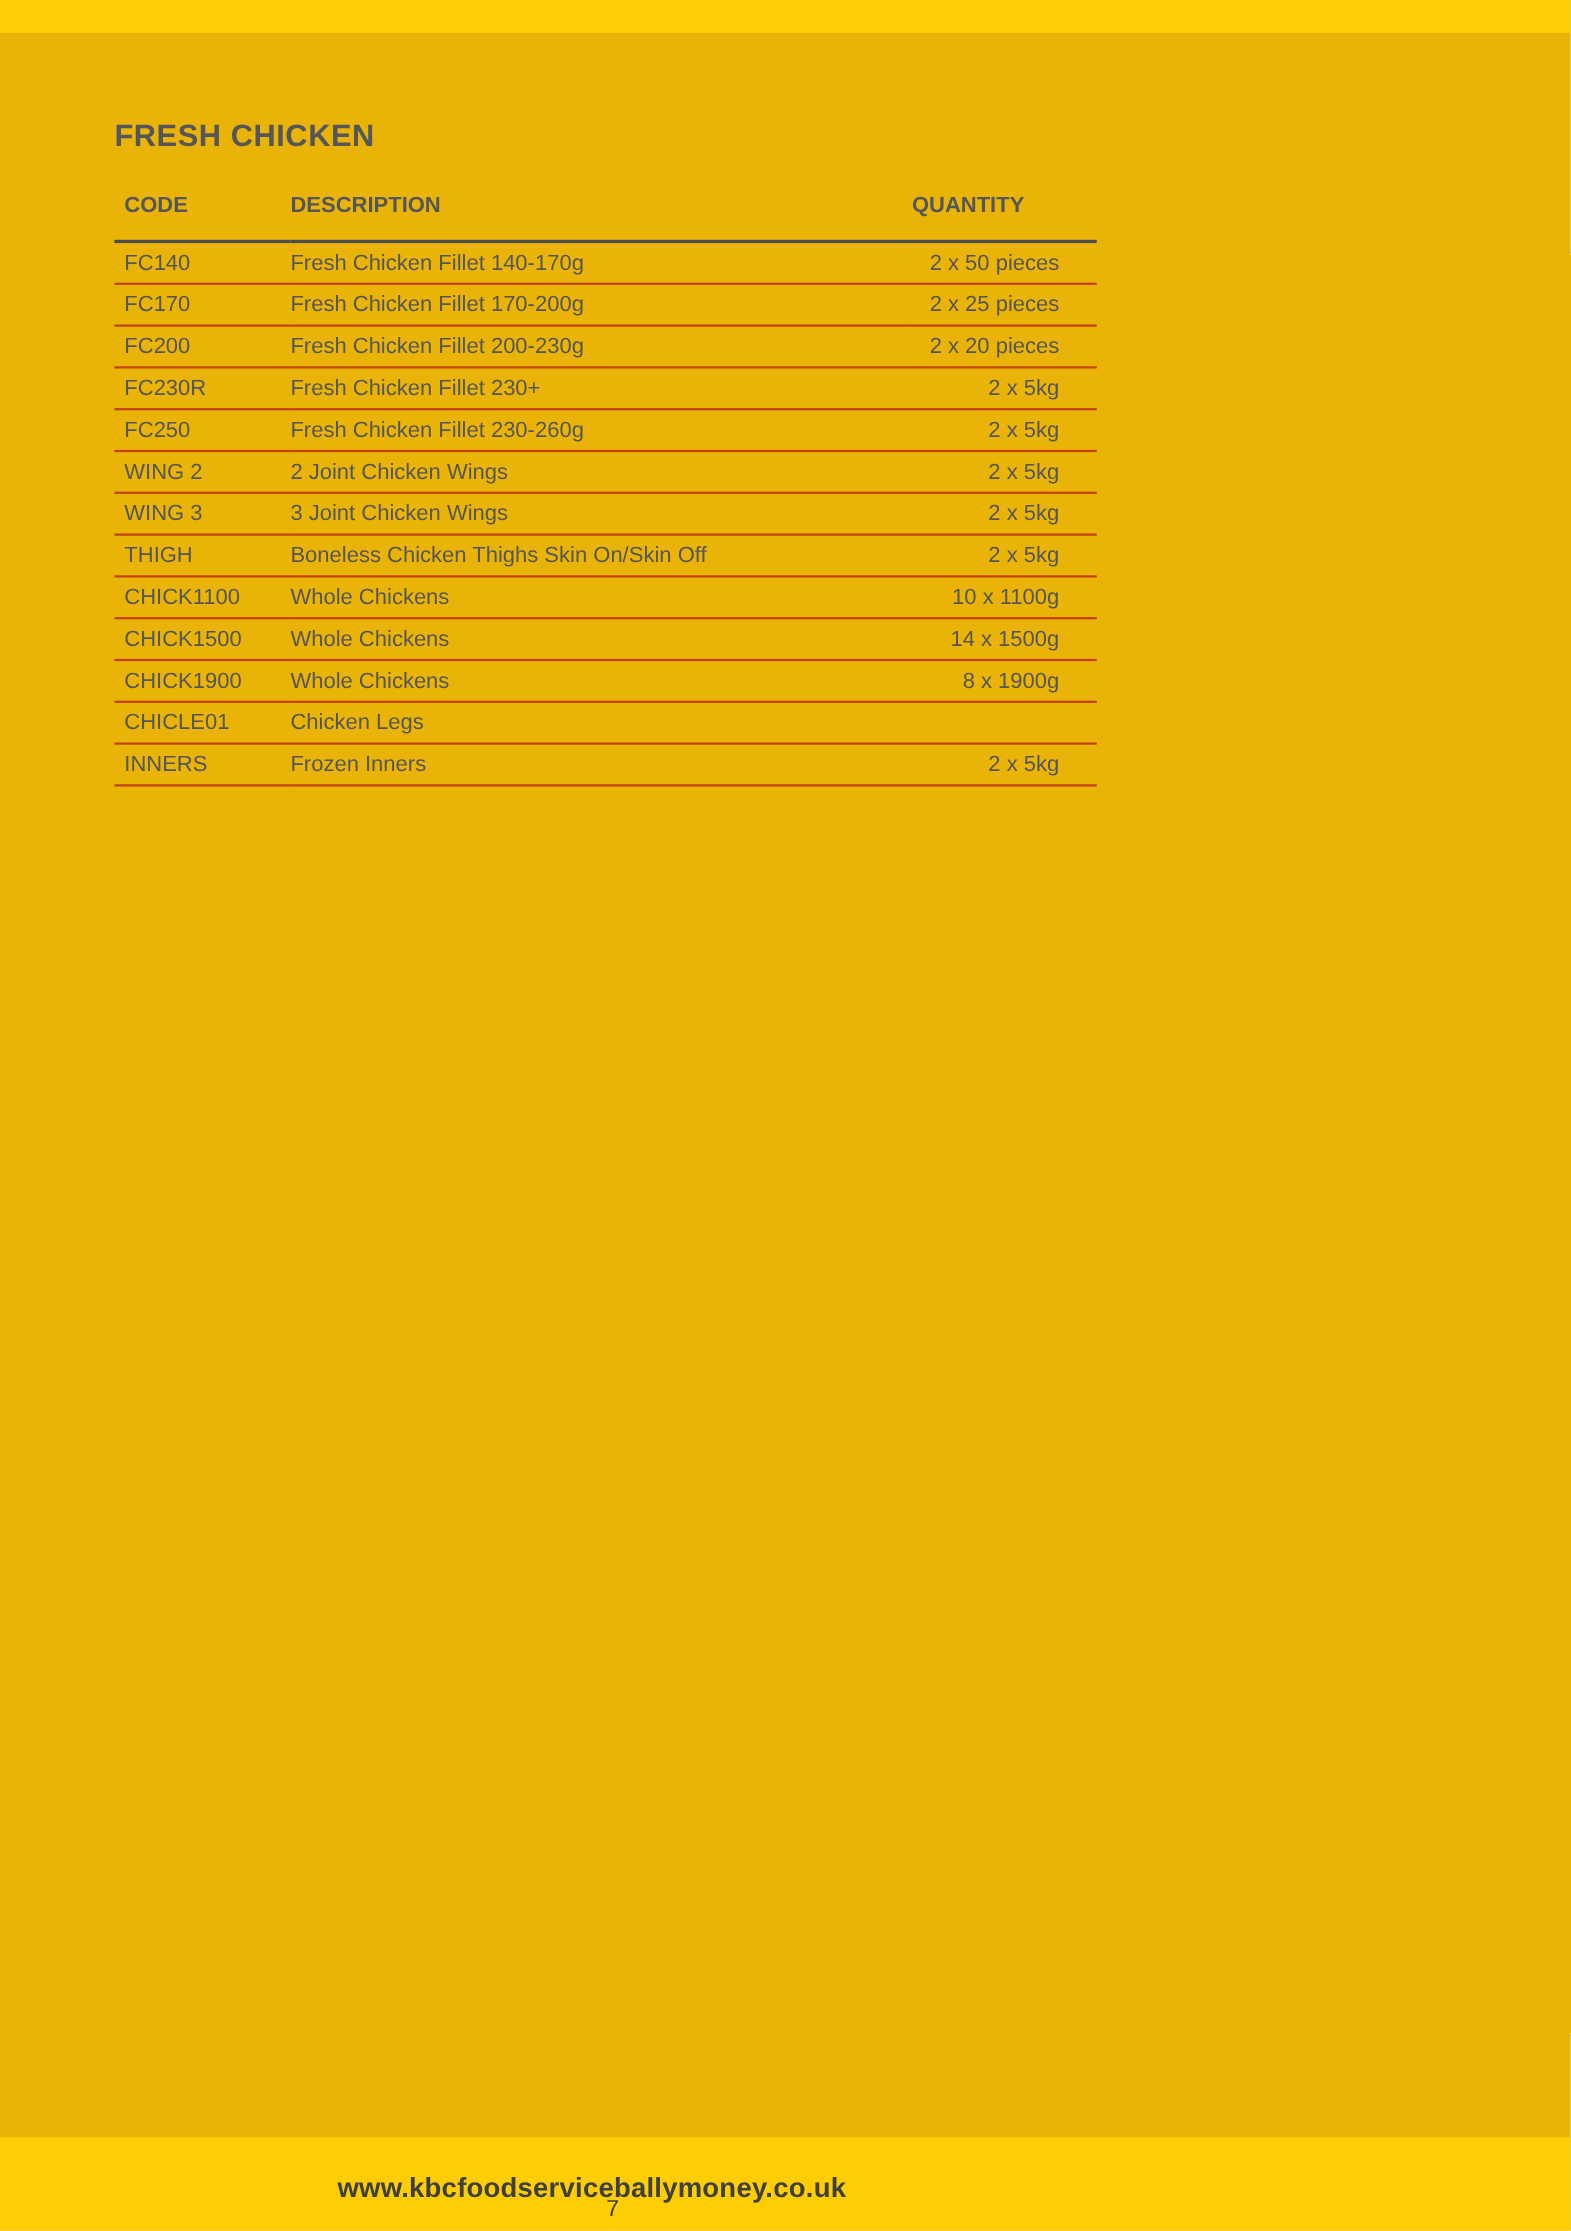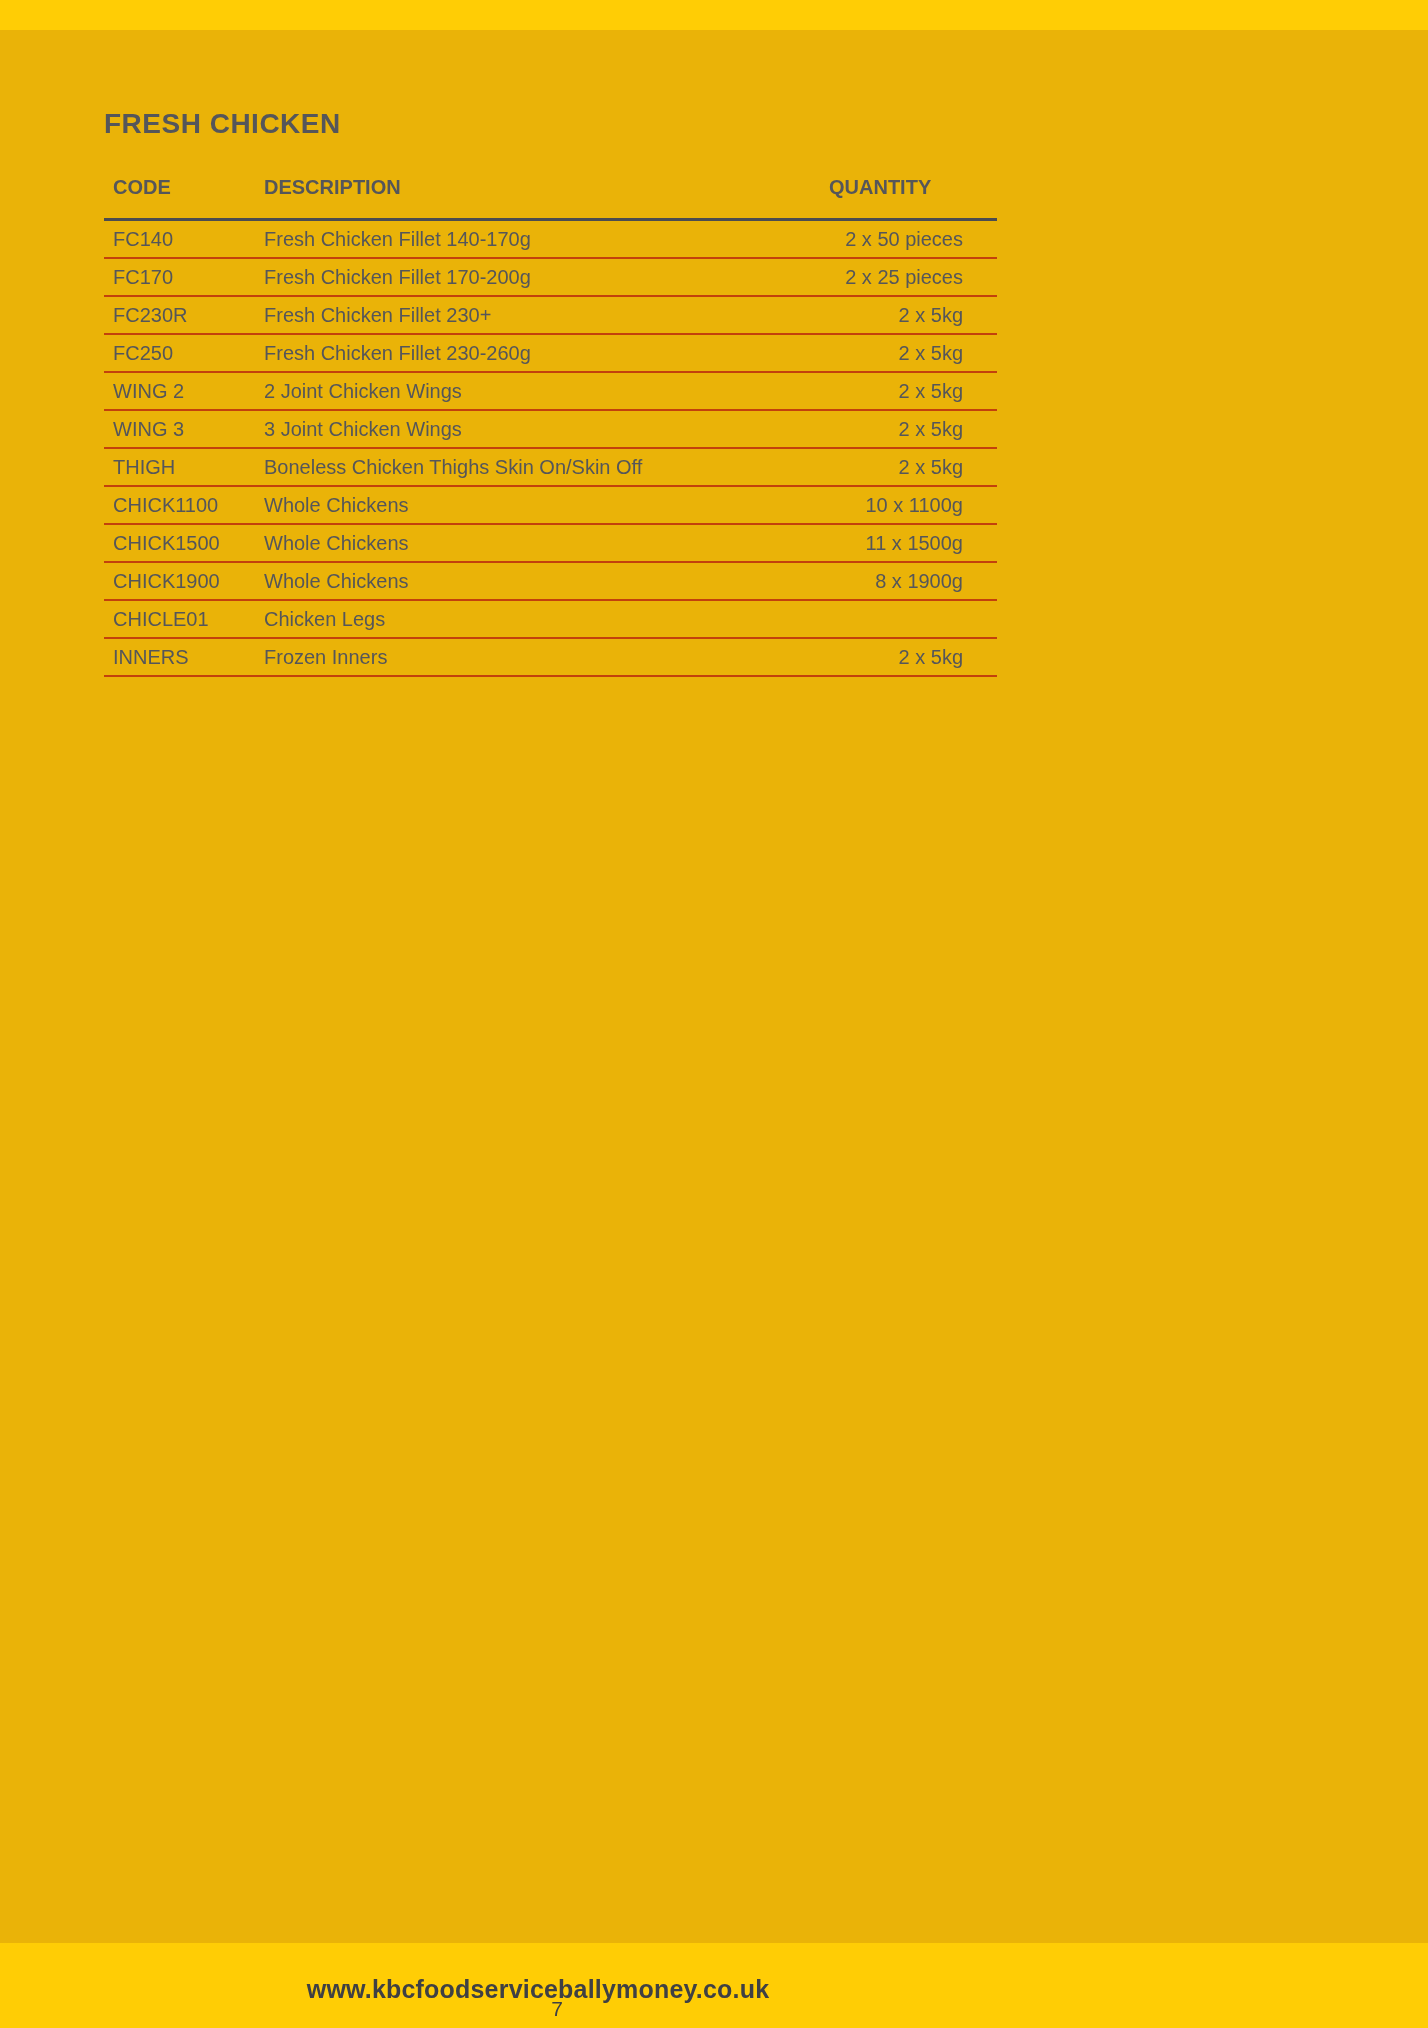--- a/index.html
+++ b/index.html
@@ -105,20 +105,25 @@
     <td class="col-desc">Fresh Chicken Fillet  140-170g</td>
     <td class="col-qty">2 x 50 pieces</td>
   </tr>
 
   <tr>
     <td class="col-code">FC170</td>
     <td class="col-desc">Fresh Chicken Fillet 170-200g</td>
     <td class="col-qty">2 x 25 pieces</td>
   </tr>
 
+  <tr>
+    <td class="col-code">FC200</td>
+    <td class="col-desc">Fresh Chicken Fillet 200-230g</td>
+    <td class="col-qty">2 x 20 pieces</td>
+  </tr>
 
   <tr>
     <td class="col-code">FC230R</td>
     <td class="col-desc">Fresh Chicken Fillet 230+</td>
     <td class="col-qty">2 x 5kg</td>
   </tr>
 
   <tr>
     <td class="col-code">FC250</td>
     <td class="col-desc">Fresh Chicken Fillet 230-260g</td>
@@ -146,21 +151,21 @@
 
   <tr>
     <td class="col-code">CHICK1100</td>
     <td class="col-desc">Whole Chickens</td>
     <td class="col-qty">10 x 1100g</td>
   </tr>
 
   <tr>
     <td class="col-code">CHICK1500</td>
     <td class="col-desc">Whole Chickens</td>
-    <td class="col-qty">11 x 1500g</td>
+    <td class="col-qty">14 x 1500g</td>
   </tr>
 
   <tr>
     <td class="col-code">CHICK1900</td>
     <td class="col-desc">Whole Chickens</td>
     <td class="col-qty">8 x 1900g</td>
   </tr>
 
   <tr>
     <td class="col-code">CHICLE01</td>

